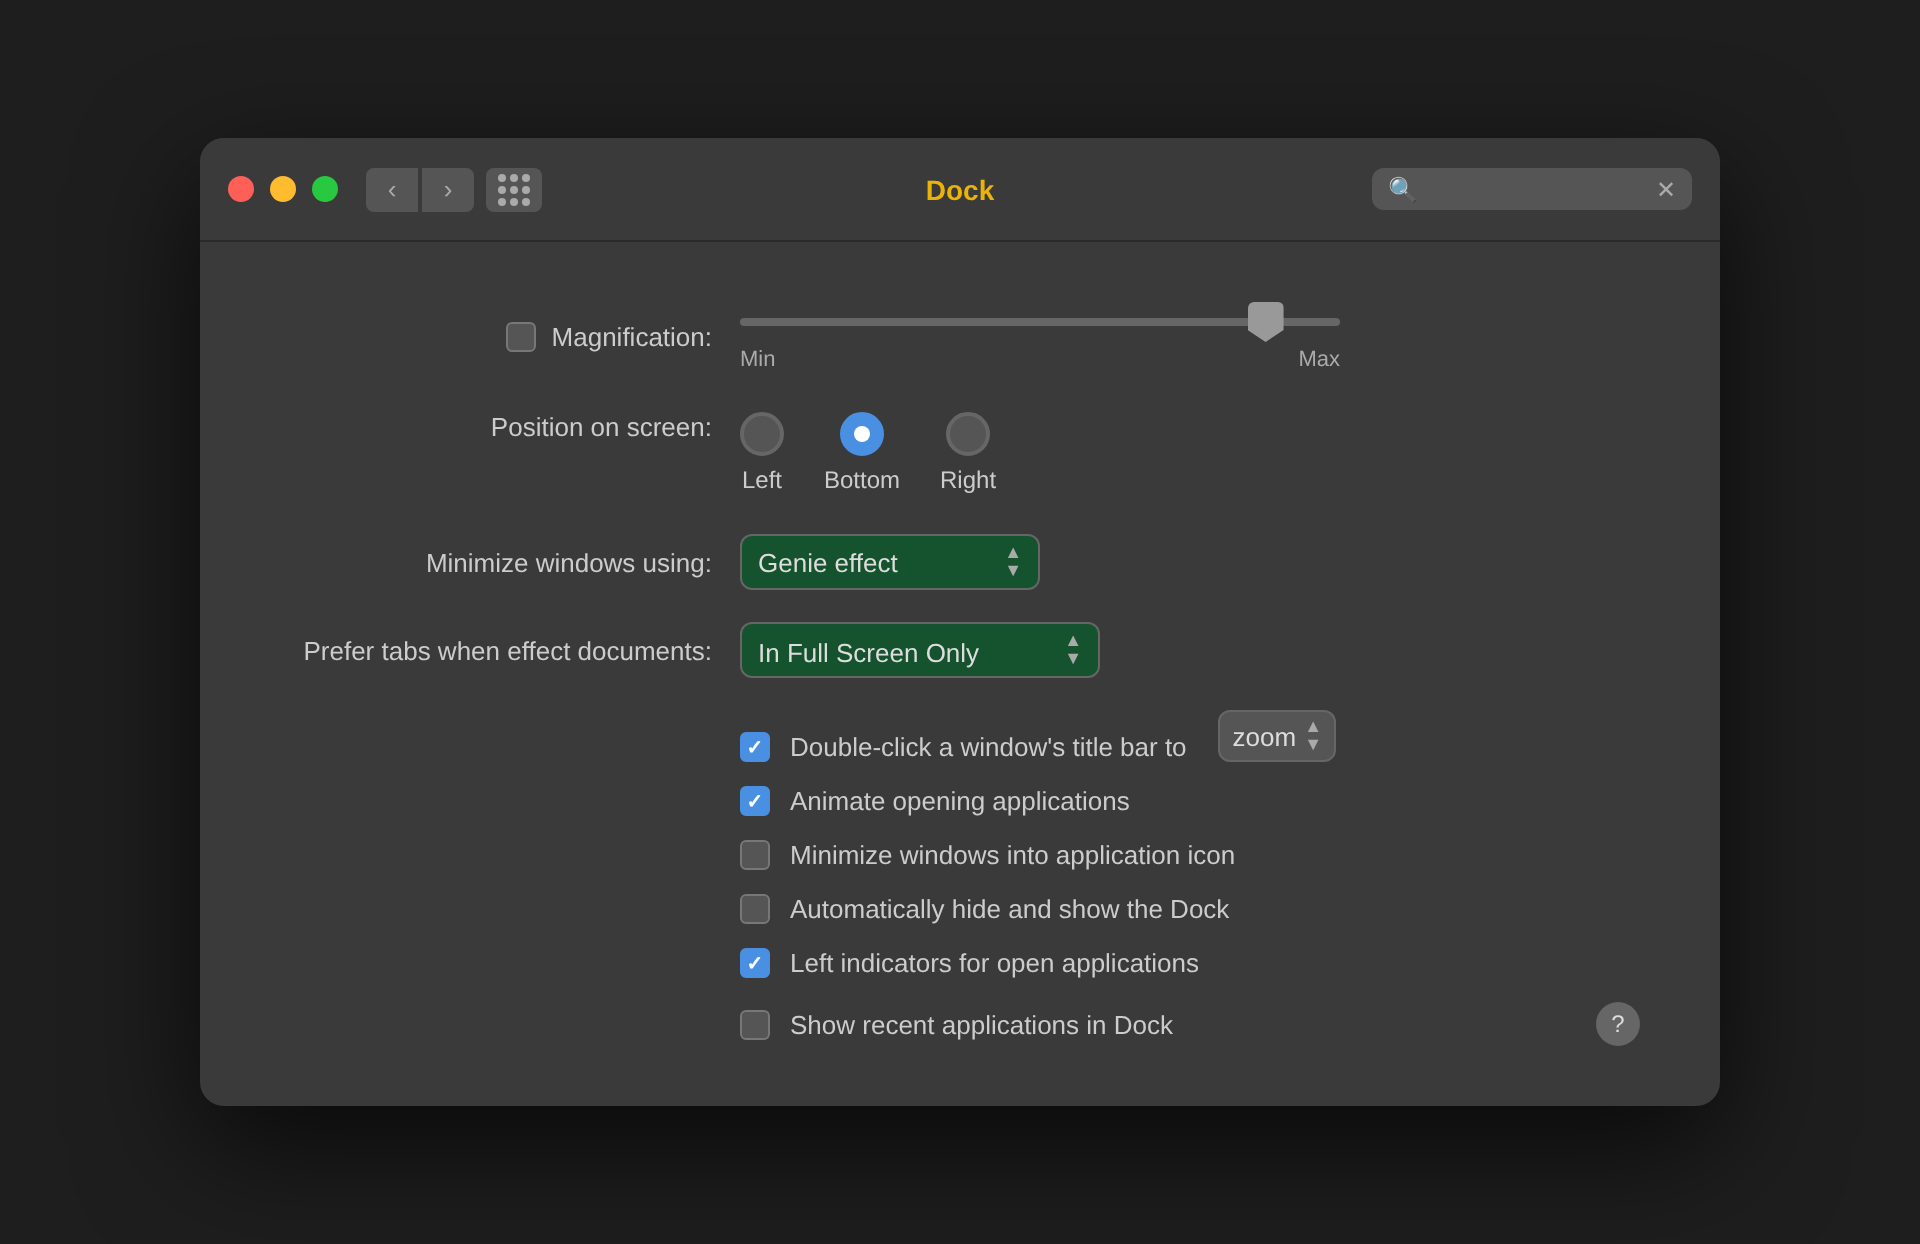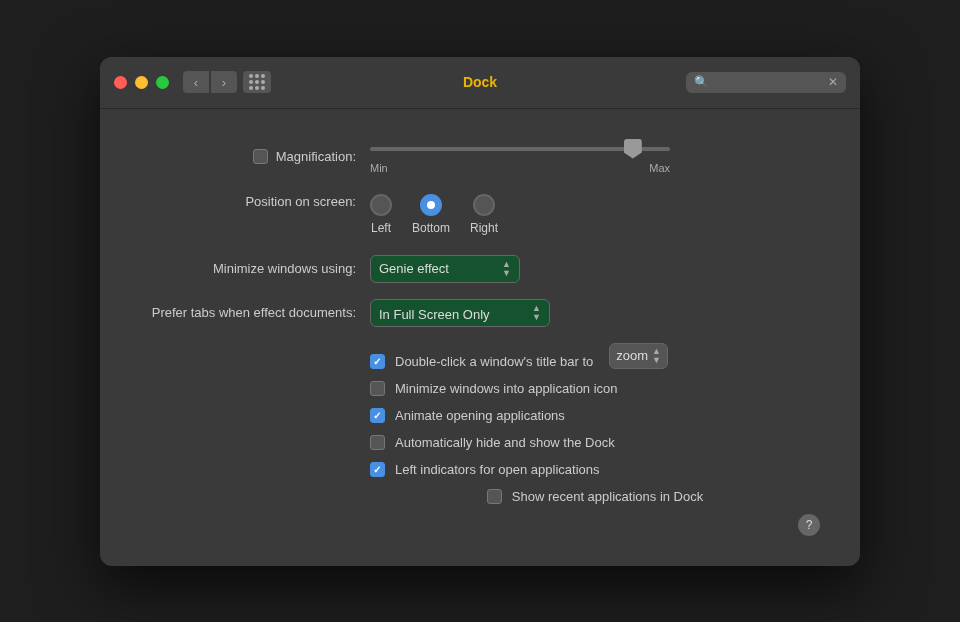--- a/index.html
+++ b/index.html
@@ -422,40 +422,40 @@
         <div class="zoom-dropdown">
           <span>zoom</span>
           <div class="dropdown-arrows">
             <span>▲</span>
               <span>▼</span>
           </div>
         </div>
       </div>
 
       <div class="checkbox-row">
+        <div class="checkbox-sq checked"></div>
+        <span class="checkbox-text">Animate opening applications</span>
+      </div>
+
+      <div class="checkbox-row">
         <div class="checkbox-sq"></div>
         <span class="checkbox-text">Minimize windows into application icon</span>
-      </div>
-
-      <div class="checkbox-row">
-        <div class="checkbox-sq checked"></div>
-        <span class="checkbox-text">Animate opening applications</span>
       </div>
 
       <div class="checkbox-row">
         <div class="checkbox-sq"></div>
         <span class="checkbox-text">Automatically hide and show the Dock</span>
       </div>
 
       <div class="checkbox-row">
         <div class="checkbox-sq checked"></div>
         <span class="checkbox-text">Left indicators for open applications</span>
       </div>
 
-      <div class="checkbox-row" style="justify-content: space-between; width: 100%; flex-direction: column;">
+      <div class="checkbox-row" style="justify-content: space-between; width: 100%;">
         <div style="display:flex;align-items:center;gap:10px;">
           <div class="checkbox-sq"></div>
           <span class="checkbox-text">Show recent applications in Dock</span>
         </div>
         <button class="help-btn">?</button>
       </div>
 
     </div>
 
   </div>

